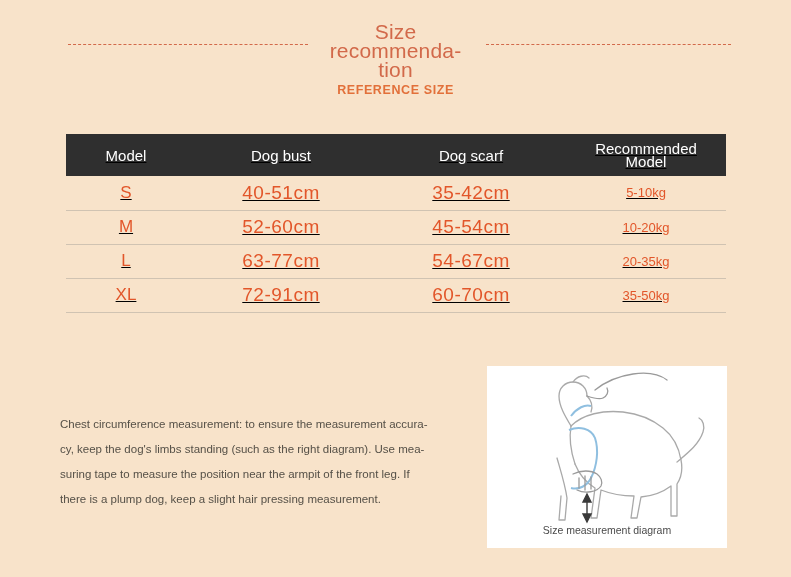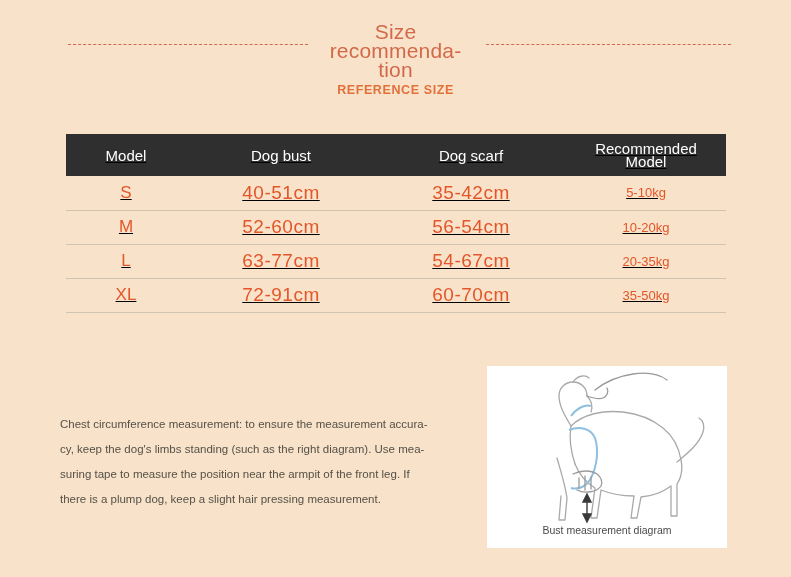--- a/index.html
+++ b/index.html
@@ -170,21 +170,21 @@
       <tbody>
         <tr>
           <td class="c-model">S</td>
           <td class="c-bust">40-51cm</td>
           <td class="c-scarf">35-42cm</td>
           <td class="c-weight">5-10kg</td>
         </tr>
         <tr>
           <td class="c-model">M</td>
           <td class="c-bust">52-60cm</td>
-          <td class="c-scarf">56-54cm</td>
+          <td class="c-scarf">45-54cm</td>
           <td class="c-weight">10-20kg</td>
         </tr>
         <tr>
           <td class="c-model">L</td>
           <td class="c-bust">63-77cm</td>
           <td class="c-scarf">54-67cm</td>
           <td class="c-weight">20-35kg</td>
         </tr>
         <tr>
           <td class="c-model">XL</td>
@@ -235,16 +235,16 @@
         <path d="M86 108 C94 104 104 104 110 108 C114 111 116 116 114 120 C110 126 98 128 90 124"></path>
         <path d="M92 112 L92 122 M98 110 L98 124 M104 111 L104 123"></path>
       </g>
 
       <g stroke="#3a3a3a" stroke-width="1.4" fill="#3a3a3a">
         <line x1="100" y1="132" x2="100" y2="152"></line>
         <polygon points="100,128 96,136 104,136"></polygon>
         <polygon points="100,156 96,148 104,148"></polygon>
       </g>
     </svg>
-    <div class="diagram-caption">Bust measurement diagram</div>
+    <div class="diagram-caption">Size measurement diagram</div>
   </div>
 
 </div>
 
 </body></html>

